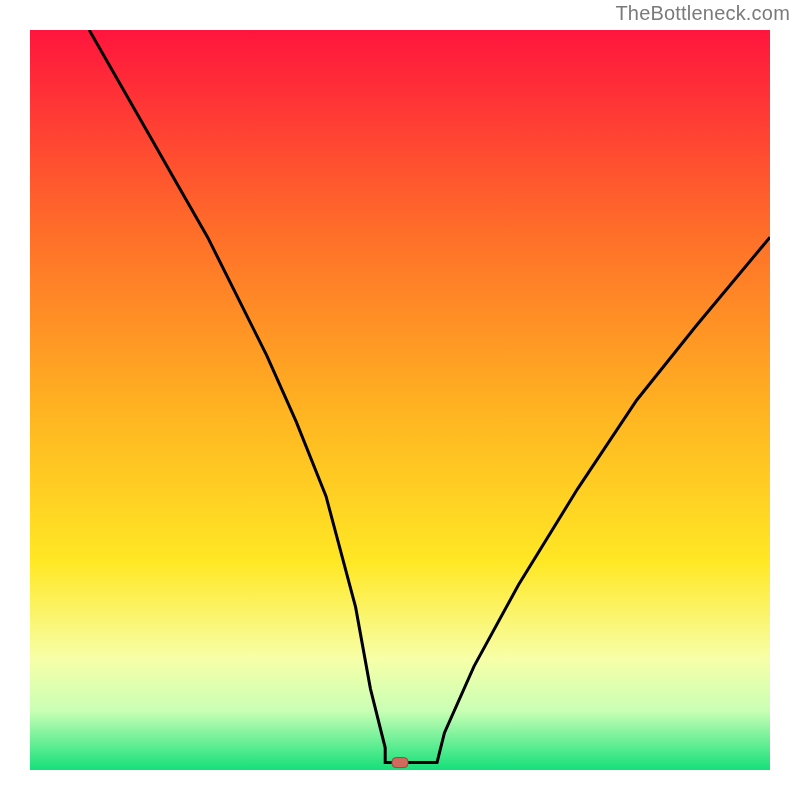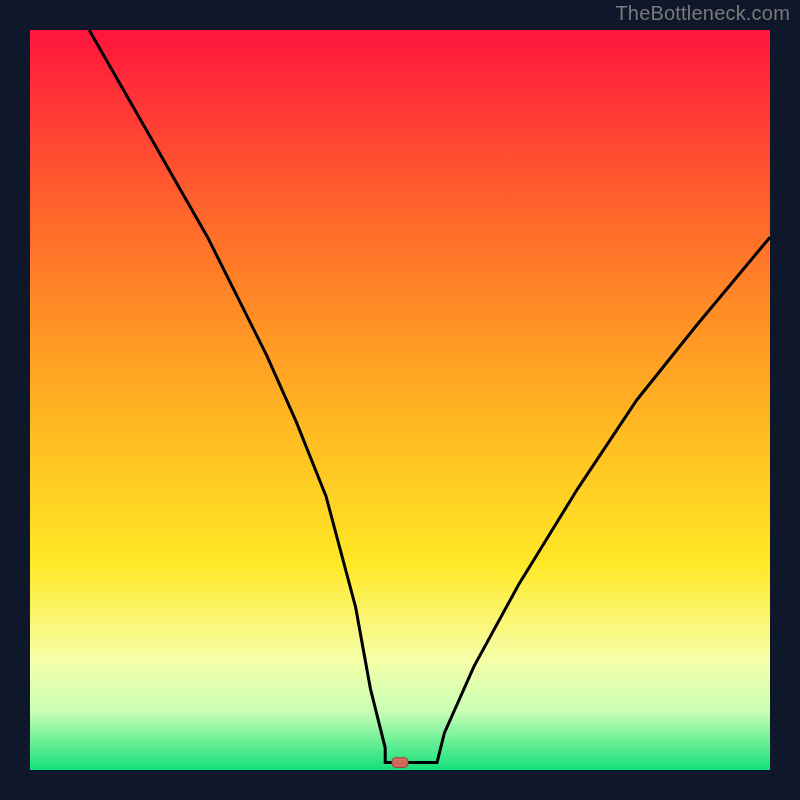--- a/index.html
+++ b/index.html
@@ -7,21 +7,21 @@
     padding: 0;
     width: 800px;
     height: 800px;
     background: #000;
     font-family: Arial, Helvetica, sans-serif;
   }
   .frame {
     position: relative;
     width: 800px;
     height: 800px;
-    background: #0f172a;
+    background: #ffffff;
   }
   .watermark {
     position: absolute;
     top: 2px;
     right: 10px;
     color: #7a7a7a;
     font-size: 20px;
     font-weight: 500;
     letter-spacing: 0.2px;
     z-index: 5;

